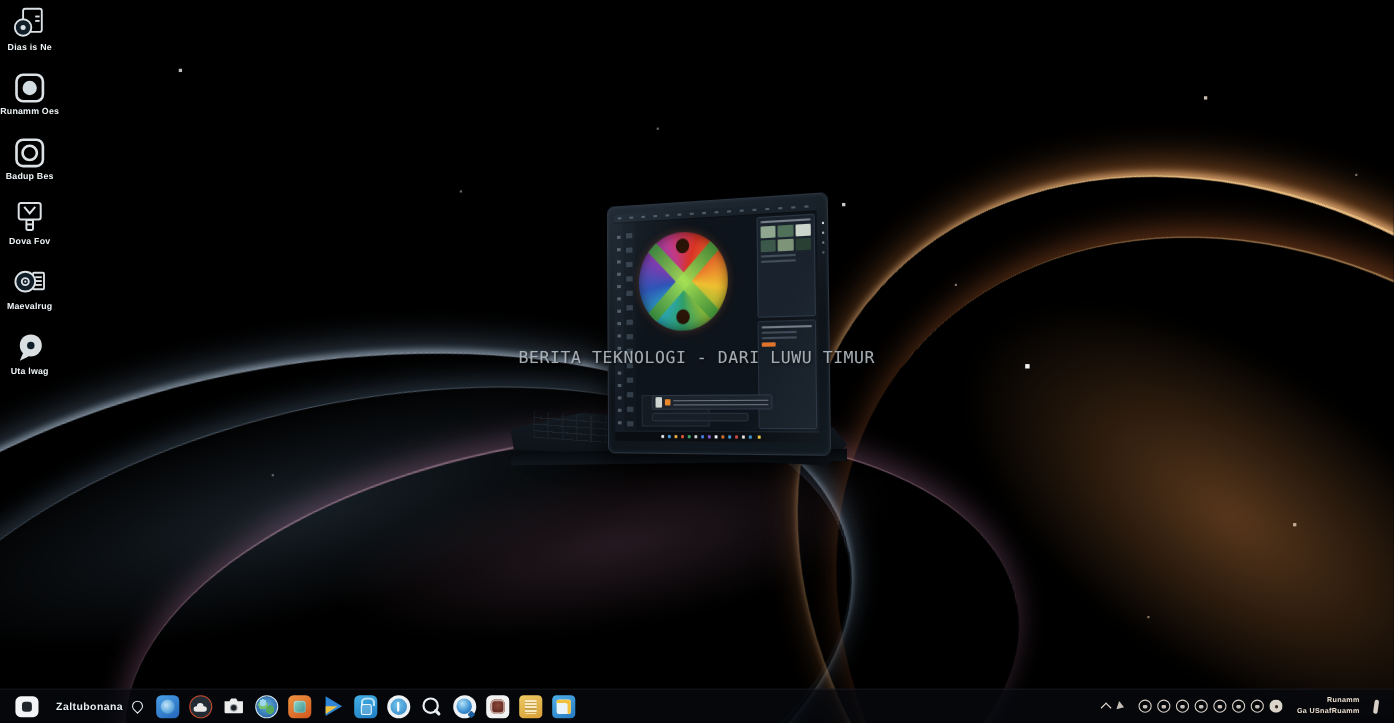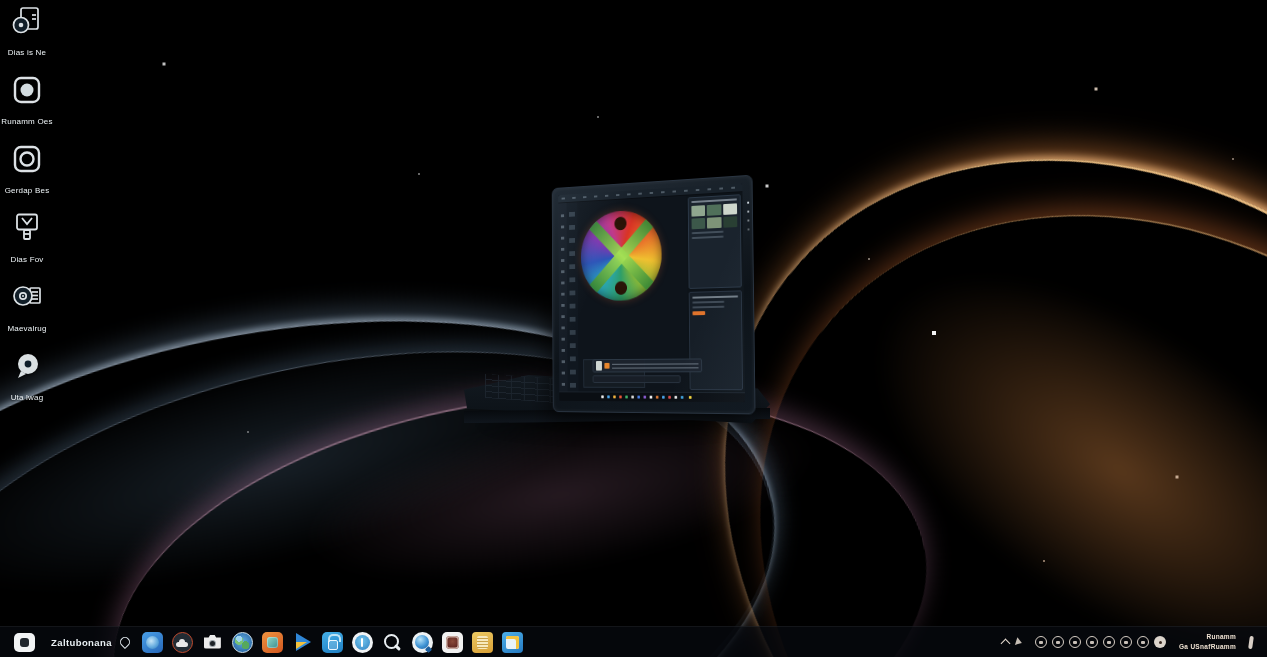--- a/index.html
+++ b/index.html
@@ -44,21 +44,21 @@
       766px 185px 0 .5px rgba(255,255,255,.8), 933px 332px 0 1px rgba(255,255,255,.95),
       1095px 88px 0 .5px rgba(255,235,215,.8), 1176px 476px 0 .5px rgba(255,225,200,.7),
       418px 173px 0 0 rgba(255,255,255,.4), 247px 431px 0 0 rgba(255,255,255,.35),
       1043px 560px 0 0 rgba(255,220,190,.5), 597px 116px 0 0 rgba(255,255,255,.4),
       868px 258px 0 0 rgba(255,240,225,.45), 1232px 158px 0 0 rgba(255,230,210,.45); }
 
   
   .icon-col { position:absolute; left:0; top:6px; width:54px; display:flex; flex-direction:column; }
   .desk-icon { width:54px; margin-bottom:18px; display:flex; flex-direction:column; align-items:center; cursor:default; }
   .desk-icon svg { display:block; filter:drop-shadow(0 1px 1px rgba(0,0,0,.6)); }
-  .desk-label { margin-top:12px; font-size:8px; font-weight:normal; color:#eef4f7; letter-spacing:.2px;
+  .desk-label { margin-top:2px; font-size:8px; font-weight:bold; color:#eef4f7; letter-spacing:.2px;
                 text-shadow:0 1px 2px rgba(0,0,0,.85); white-space:nowrap; }
 
   
   .laptop { position:absolute; left:468px; top:168px; width:302px; height:280px; pointer-events:none; }
   .lap-shadow { position:absolute; left:8px; top:238px; width:286px; height:30px;
                 background:radial-gradient(ellipse, rgba(0,0,0,.6), transparent 70%); filter:blur(7px); }
   .screen-wrap { position:absolute; left:56px; top:6px; width:230px; height:240px;
                  transform:perspective(1100px) rotateY(-20deg) rotateX(2deg) rotate(-1.5deg);
                  transform-origin:100% 50%; }
   .bezel { width:100%; height:100%; background:linear-gradient(160deg,#222c36,#0d1319 60%,#121a22);
@@ -249,32 +249,32 @@
       </svg>
       <div class="desk-label">Runamm Oes</div>
     </div>
     <div class="desk-icon">
       <svg width="30" height="30" viewBox="0 0 30 30">
         <g fill="none" stroke="#e8eef2" stroke-width="2.4" opacity=".95">
           <rect x="3" y="3" width="24" height="24" rx="6"></rect>
           <circle cx="15" cy="15" r="6.5"></circle>
         </g>
       </svg>
-      <div class="desk-label">Gerdap Bes</div>
+      <div class="desk-label">Badup Bes</div>
     </div>
     <div class="desk-icon">
       <svg width="30" height="30" viewBox="0 0 30 30">
         <g fill="none" stroke="#e8eef2" stroke-width="1.8" opacity=".95">
           <rect x="5" y="1.5" width="20" height="15" rx="2"></rect>
           <path d="M10 5 L15 11 L20 5"></path>
           <rect x="12" y="17" width="6" height="9" rx="1"></rect>
           <line x1="12" y1="21" x2="18" y2="21"></line>
         </g>
       </svg>
-      <div class="desk-label">Dias Fov</div>
+      <div class="desk-label">Dova Fov</div>
     </div>
     <div class="desk-icon">
       <svg width="32" height="30" viewBox="0 0 32 30">
         <g fill="none" stroke="#e8eef2" stroke-width="1.7" opacity=".95">
           <rect x="19" y="6" width="10" height="15" rx="1"></rect>
           <line x1="21" y1="10" x2="27" y2="10"></line>
             <line x1="21" y1="13.5" x2="27" y2="13.5"></line>
             <line x1="21" y1="17" x2="27" y2="17"></line>
           <circle cx="12" cy="14" r="9" fill="#12202b"></circle>
             <circle cx="12" cy="14" r="3.2"></circle>
@@ -346,20 +346,21 @@
           <div class="notif2"></div>
           <div class="dock">
             <div class="dock-dots"></div>
           </div>
         </div>
         <div class="bezel-dots"></div>
       </div>
     </div>
   </div>
 
+  <div class="overlay-text">BERITA TEKNOLOGI - DARI LUWU TIMUR</div>
 
   <div class="taskbar">
     <div class="start-btn"></div>
     <div class="search-label">Zaltubonana</div>
     <div class="pin"></div>
     <div class="apps">
       <div class="ic ic-bluewin"></div>
       <div class="ic ic-cloud"></div>
       <div class="ic ic-camera"></div>
       <div class="ic ic-globe"></div>

